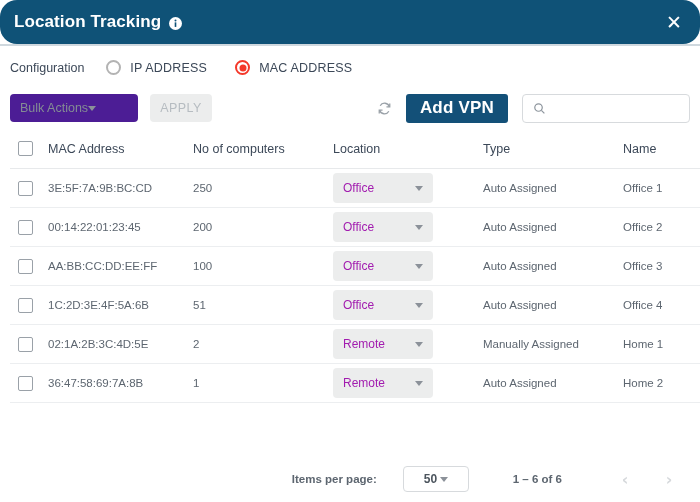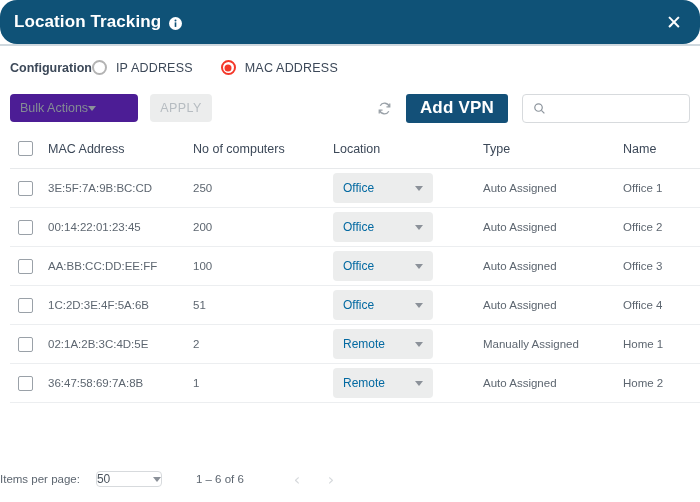--- a/index.html
+++ b/index.html
@@ -69,21 +69,21 @@
   .config-row {
     display: flex;
     align-items: center;
     padding: 14px 0 10px 10px;
     gap: 0;
     flex: 0 0 auto;
   }
   .config-label {
     font-size: 12.5px;
     color: #3c4858;
-    font-weight: bold;
+    margin-right: 22px;
   }
   .radio-opt {
     display: flex;
     align-items: center;
     gap: 9px;
     margin-right: 28px;
     cursor: pointer;
   }
   .radio {
     width: 15px;
@@ -258,47 +258,49 @@
     border-radius: 4px;
     display: flex;
     align-items: center;
     justify-content: space-between;
     padding: 0 10px;
     box-sizing: border-box;
     cursor: pointer;
   }
   .loc-select .lbl {
     font-size: 12px;
-    color: #0369a1;
+    color: #a21caf;
   }
 
   
   .footer {
     height: 46px;
     flex: 0 0 auto;
     display: flex;
     align-items: center;
+    justify-content: flex-end;
     padding-right: 16px;
-    gap: 4px;
-    box-sizing: border-box;
+    gap: 14px;
+    box-sizing: border-box;
+    font-weight: bold;
   }
   .ipp-label {
     font-size: 11.5px;
     color: #5d6670;
     margin-right: 12px;
   }
   .ipp-select {
     width: 66px;
-    height: 16px;
+    height: 26px;
     border: 1px solid #d7dadd;
     border-radius: 4px;
     display: flex;
     align-items: center;
     justify-content: space-between;
-    padding: 0 0;
+    padding: 0 20px;
     box-sizing: border-box;
     cursor: pointer;
   }
   .ipp-select .lbl { font-size: 12px; color: #4c555e; }
   .range-label {
     font-size: 11.5px;
     color: #5d6670;
     margin-left: 30px;
     margin-right: 34px;
   }

